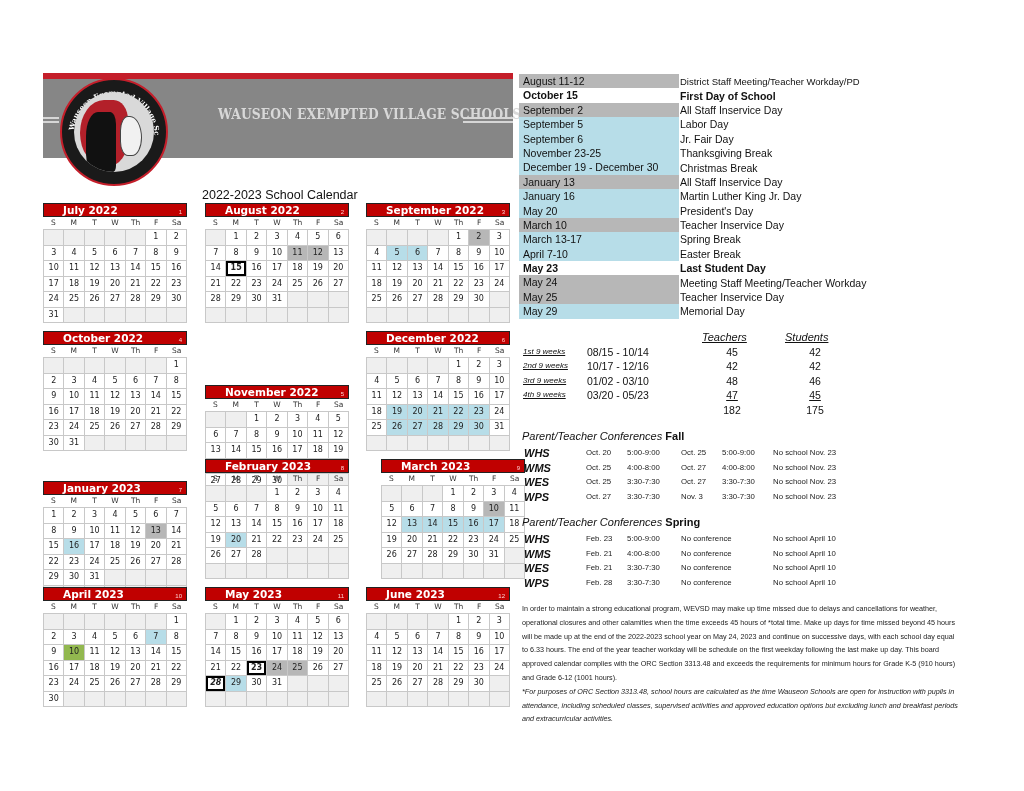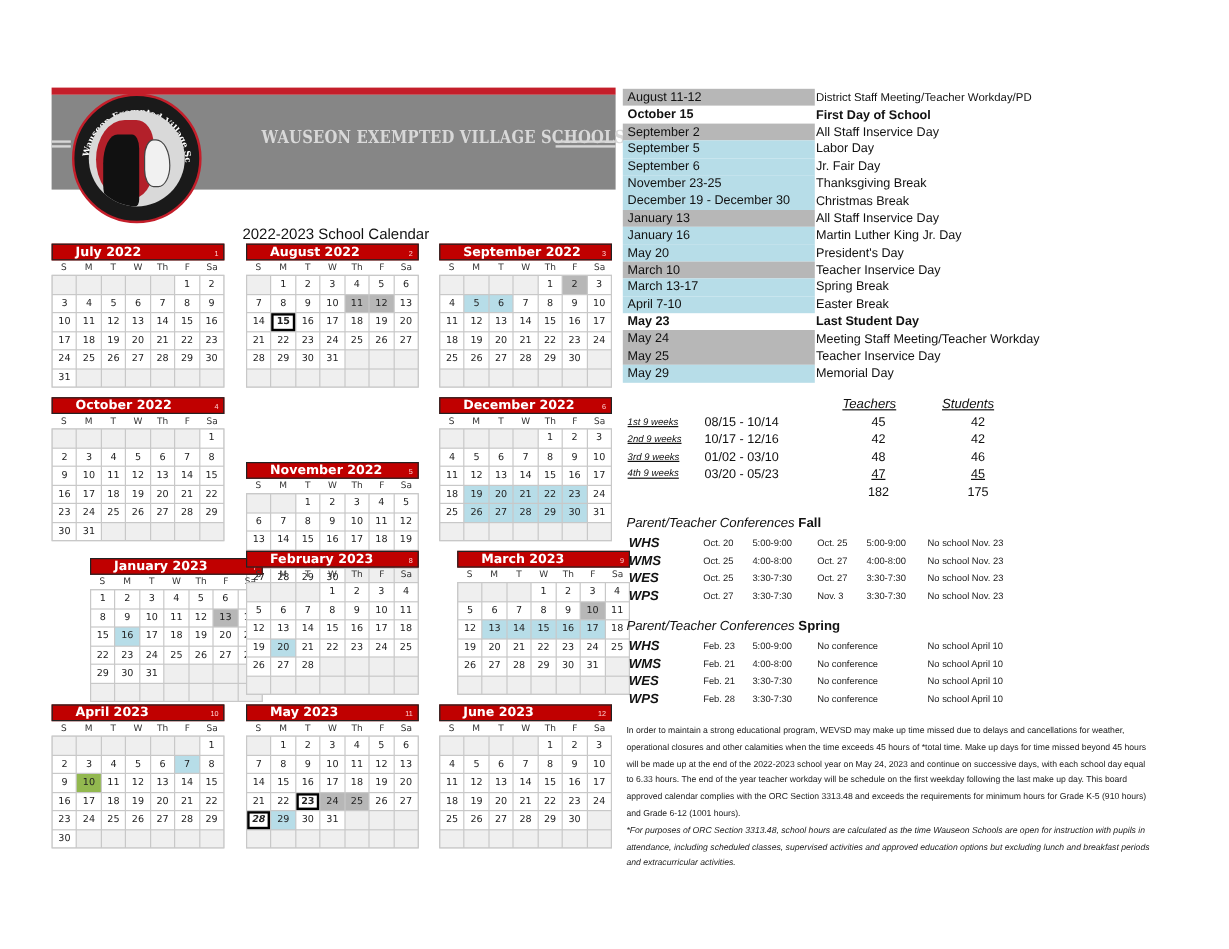--- a/index.html
+++ b/index.html
@@ -462,21 +462,21 @@
         <div class="d">31</div>
         <div class="d empty"></div>
         <div class="d empty"></div>
         <div class="d empty"></div>
         <div class="d empty"></div>
         <div class="d empty"></div>
         <div class="d empty"></div>
         <div class="d empty"></div>
       </div>
     </div>
-    <div class="cal" style="left: 43px; top: 465px; margin-left: 32px;">
+    <div class="cal" style="left: 43px; top: 481px;">
       <div class="head">
        <span class="month">January 2023</span>
        <span class="num">7</span>
      </div>
      <div class="dows">
         <span>S</span>
         <span>M</span>
         <span>T</span>
         <span>W</span>
         <span>Th</span>

